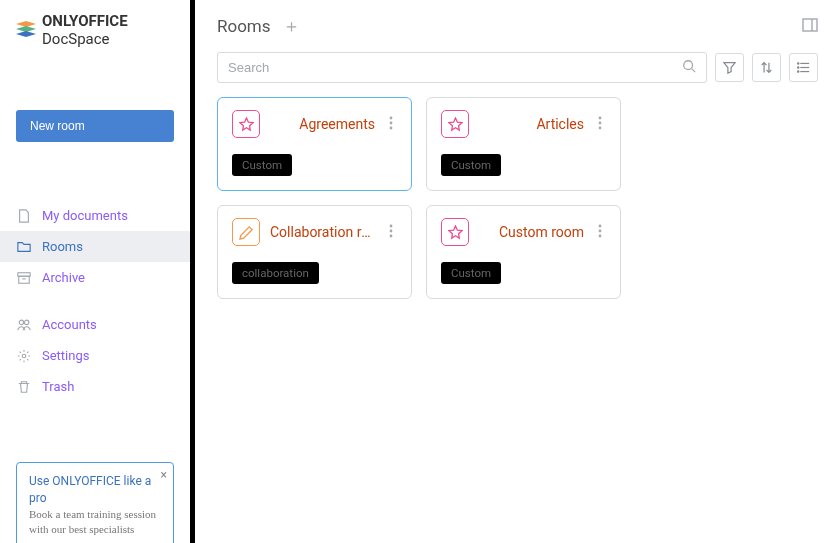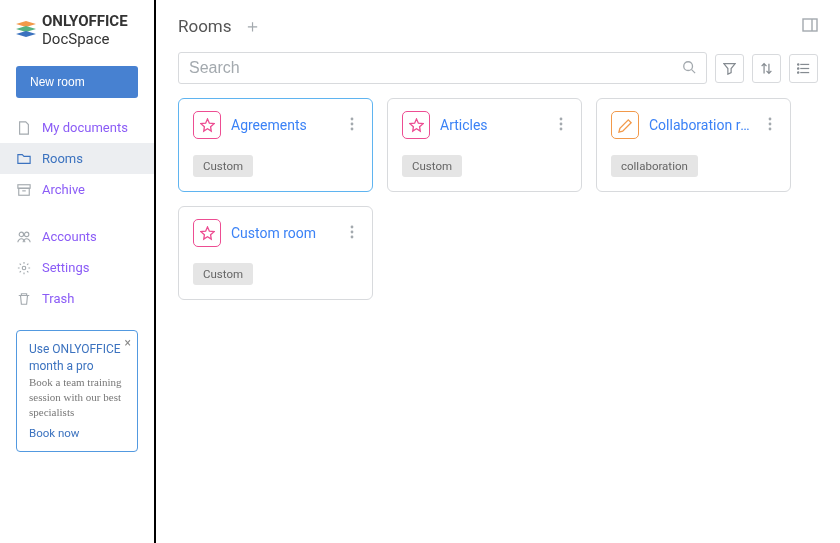--- a/index.html
+++ b/index.html
@@ -8,25 +8,26 @@
     font-size: 13px;
     color: #333;
     background: #fff;
     width: 840px;
     height: 543px;
     overflow: hidden;
     display: flex;
   }
   
   .sidebar {
-    width: 156px;
-    border-right: 2px solid #000000;
+    width: 195px;
+    border-right: 5px solid #000000;
     display: flex;
     flex-direction: column;
     background: #fff;
+    gap: 44px;
   }
   .logo {
     display: flex;
     align-items: center;
     padding: 12px 16px;
     gap: 6px;
   }
   .logo-icon svg { display: block; }
   .logo-text { font-size: 15px; color: #333; }
   .logo-text b { font-weight: 700; }
@@ -114,21 +115,21 @@
     align-items: center;
     border: 1px solid #d8dadd;
     border-radius: 3px;
     padding: 6px 10px;
     background: #fff;
   }
   .search input {
     flex: 1;
     border: none;
     outline: none;
-    font-size: 16px;
+    font-size: 13px;
     color: #8b5cf6;
   }
   .search input::placeholder { color: #a3a9ae; }
   .search-icon { color: #a3a9ae; }
   .tool-btn {
     width: 29px; height: 29px;
     border: 1px solid #d8dadd;
     border-radius: 3px;
     background: #fff;
     display: flex; align-items: center; justify-content: center;
@@ -155,24 +156,24 @@
     gap: 10px;
     margin-bottom: 16px;
   }
   .room-icon {
     width: 28px; height: 28px;
     border-radius: 5px;
     display: flex; align-items: center; justify-content: center;
   }
   .room-icon.pink { border: 1px solid #ed4d92; color: #ed4d92; }
   .room-icon.orange { border: 1px solid #f2994a; color: #f2994a; }
-  .room-name { flex: 1; font-size: 14px; color: #3b82f6; overflow: hidden; text-overflow: ellipsis; white-space: nowrap; }
+  .room-name { flex: 1; font-size: 14px; color: #c2410c; overflow: hidden; text-overflow: ellipsis; white-space: nowrap; text-align: right; }
   .room-tag {
     display: inline-block;
-    background: #e5e5e5;
+    background: #000000;
     color: #666;
     font-size: 11.5px;
     padding: 4px 10px;
     border-radius: 3px;
   }
 </style>
 </head>
 <body>
 
 <aside class="sidebar">
@@ -242,21 +243,21 @@
             <path d="M2 4h12M5 4V2h6v2M4 4l1 10h6l1-10"></path>
           </svg>
         </span>
       <span>Trash</span>
     </li>
   </ul>
 
 
   <div class="promo-card promo-blue">
     <span class="close">×</span>
-    <div class="title">Use ONLYOFFICE month a pro</div>
+    <div class="title">Use ONLYOFFICE like a pro</div>
     <div class="sub">Book a team training session with our best specialists</div>
     <span class="link">Book now</span>
   </div>
 
   <div class="sidebar-spacer"></div>
 
 </aside>
 
 <main class="main">
   <div class="main-header">

